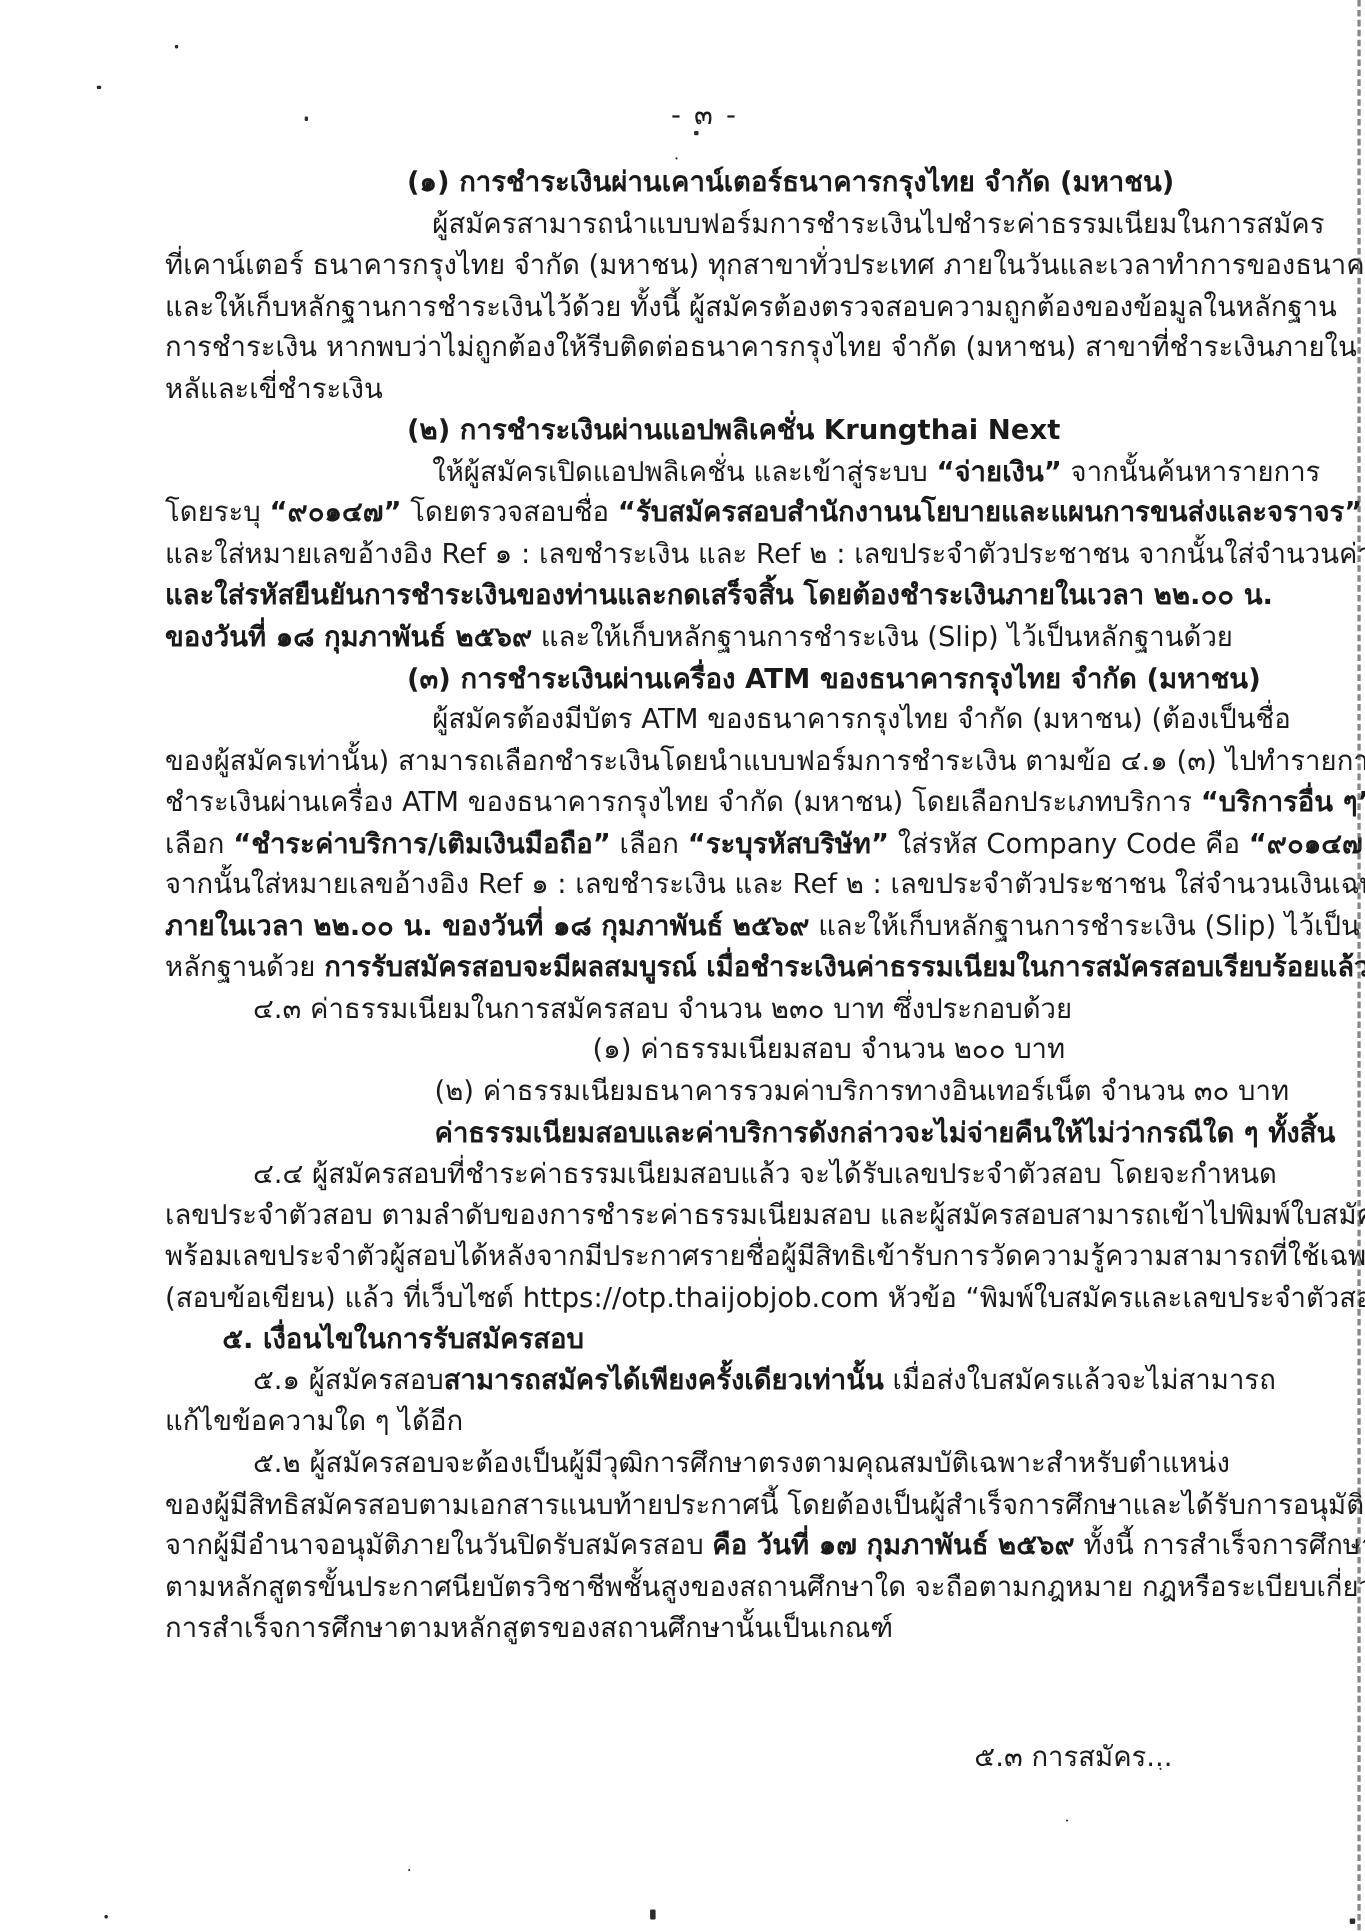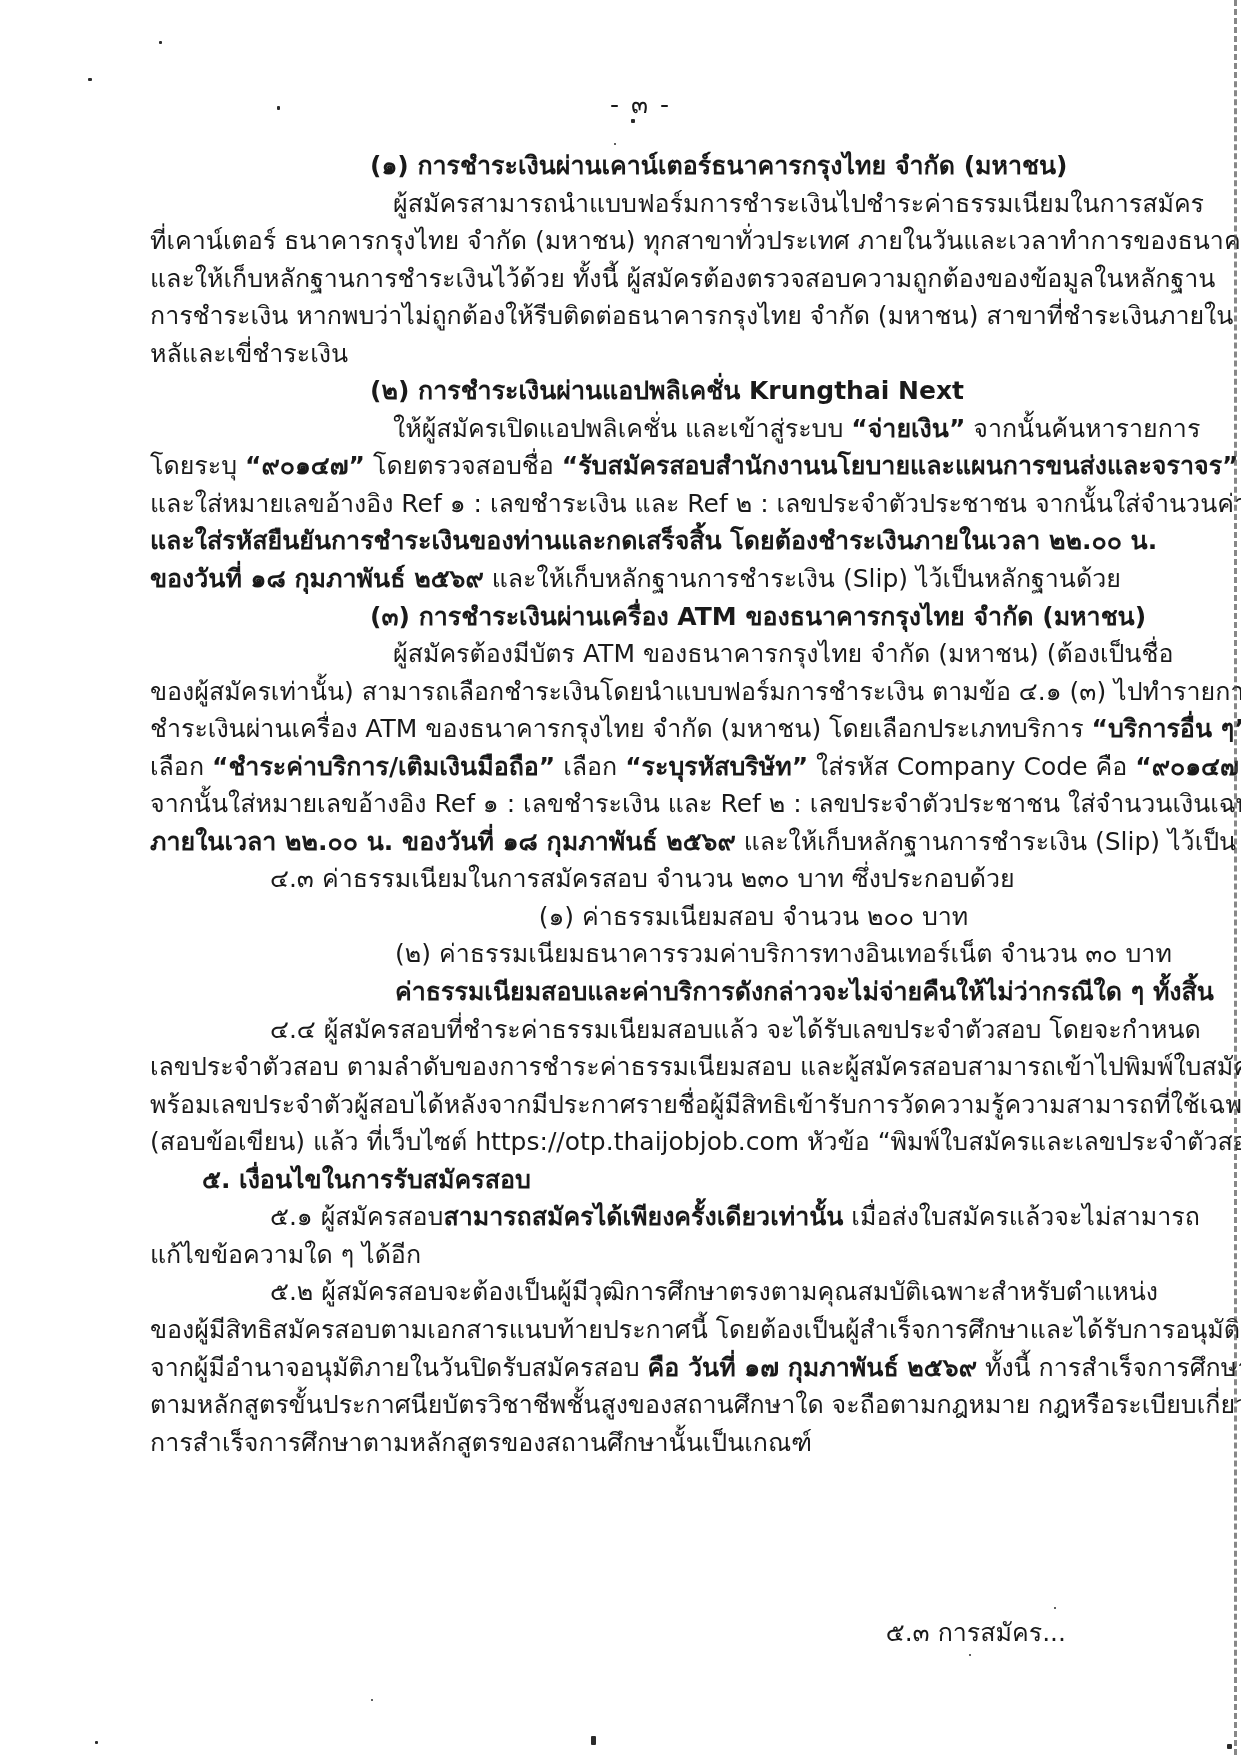--- a/index.html
+++ b/index.html
@@ -24,25 +24,25 @@
   .line{
     font-size:25px;
     line-height:37.55px;
     height:37.55px;
     white-space:nowrap;
   }
   .b{font-weight:700;}
   .ind-c{margin-left:0;}
   .ind-h{margin-left:220px;}   
   .ind-p{margin-left:243px;}   
-  .ind-s{margin-left:120px;}   
+  .ind-s{margin-left:80px;}   
   .ind-t{margin-left:52px;}   
   .ind-f{margin-left:245px;text-align:center;}   
   .footer{
-    position:absolute;top:1612px;left:0;width:1066px;
+    position:absolute;top:1576px;left:0;width:1066px;
     text-align:right;font-size:25px;
   }
   .scan-edge{
     position:absolute;top:0;bottom:0;left:1234px;width:0;
     border-left:3px dashed rgba(70,70,70,.65);
   }
   .speck{position:absolute;background:#2b2b2b;border-radius:1px;}
 </style>
 </head>
 <body style="background: rgb(255, 255, 255); color: rgb(26, 26, 26);">
@@ -62,20 +62,21 @@
       <div class="line ind-c"><span>และใส่หมายเลขอ้างอิง Ref ๑ : เลขชำระเงิน และ Ref ๒ : เลขประจำตัวประชาชน จากนั้นใส่จำนวนค่าธรรมเนียมสอบ</span></div>
       <div class="line ind-c"><span class="b">และใส่รหัสยืนยันการชำระเงินของท่านและกดเสร็จสิ้น โดยต้องชำระเงินภายในเวลา ๒๒.๐๐ น.</span></div>
       <div class="line ind-c"><span class="b">ของวันที่ ๑๘ กุมภาพันธ์ ๒๕๖๙</span><span> และให้เก็บหลักฐานการชำระเงิน (Slip) ไว้เป็นหลักฐานด้วย</span></div>
       <div class="line ind-h"><span class="b">(๓)  การชำระเงินผ่านเครื่อง ATM ของธนาคารกรุงไทย จำกัด (มหาชน)</span></div>
       <div class="line ind-p"><span>ผู้สมัครต้องมีบัตร ATM ของธนาคารกรุงไทย จำกัด (มหาชน) (ต้องเป็นชื่อ</span></div>
       <div class="line ind-c"><span>ของผู้สมัครเท่านั้น) สามารถเลือกชำระเงินโดยนำแบบฟอร์มการชำระเงิน ตามข้อ ๔.๑ (๓) ไปทำรายการ</span></div>
       <div class="line ind-c"><span>ชำระเงินผ่านเครื่อง ATM ของธนาคารกรุงไทย จำกัด (มหาชน) โดยเลือกประเภทบริการ </span><span class="b">“บริการอื่น ๆ”</span></div>
       <div class="line ind-c"><span>เลือก </span><span class="b">“ชำระค่าบริการ/เติมเงินมือถือ”</span><span> เลือก </span><span class="b">“ระบุรหัสบริษัท”</span><span> ใส่รหัส Company Code คือ </span><span class="b">“๙๐๑๔๗”</span></div>
       <div class="line ind-c"><span>จากนั้นใส่หมายเลขอ้างอิง Ref ๑ : เลขชำระเงิน และ Ref ๒ : เลขประจำตัวประชาชน ใส่จำนวนเงินเฉพาะ</span></div>
       <div class="line ind-c"><span class="b">ภายในเวลา ๒๒.๐๐ น. ของวันที่ ๑๘ กุมภาพันธ์ ๒๕๖๙</span><span> และให้เก็บหลักฐานการชำระเงิน (Slip) ไว้เป็น</span></div>
+      <div class="line ind-c"><span>หลักฐานด้วย </span><span class="b">การรับสมัครสอบจะมีผลสมบูรณ์ เมื่อชำระเงินค่าธรรมเนียมในการสมัครสอบเรียบร้อยแล้ว</span></div>
       <div class="line ind-s"><span>๔.๓ ค่าธรรมเนียมในการสมัครสอบ จำนวน ๒๓๐ บาท ซึ่งประกอบด้วย</span></div>
       <div class="line ind-f"><span>(๑) ค่าธรรมเนียมสอบ จำนวน ๒๐๐ บาท</span></div>
       <div class="line ind-f"><span>(๒) ค่าธรรมเนียมธนาคารรวมค่าบริการทางอินเทอร์เน็ต จำนวน ๓๐ บาท</span></div>
       <div class="line ind-f"><span class="b">ค่าธรรมเนียมสอบและค่าบริการดังกล่าวจะไม่จ่ายคืนให้ไม่ว่ากรณีใด ๆ ทั้งสิ้น</span></div>
       <div class="line ind-s"><span>๔.๔ ผู้สมัครสอบที่ชำระค่าธรรมเนียมสอบแล้ว จะได้รับเลขประจำตัวสอบ โดยจะกำหนด</span></div>
       <div class="line ind-c"><span>เลขประจำตัวสอบ ตามลำดับของการชำระค่าธรรมเนียมสอบ และผู้สมัครสอบสามารถเข้าไปพิมพ์ใบสมัคร</span></div>
       <div class="line ind-c"><span>พร้อมเลขประจำตัวผู้สอบได้หลังจากมีประกาศรายชื่อผู้มีสิทธิเข้ารับการวัดความรู้ความสามารถที่ใช้เฉพาะตำแหน่ง</span></div>
       <div class="line ind-c"><span>(สอบข้อเขียน) แล้ว ที่เว็บไซต์  https://otp.thaijobjob.com หัวข้อ </span><span>“พิมพ์ใบสมัครและเลขประจำตัวสอบ”</span></div>
       <div class="line ind-t"><span class="b">๕. เงื่อนไขในการรับสมัครสอบ</span></div>
       <div class="line ind-s"><span>๕.๑ ผู้สมัครสอบ</span><span class="b">สามารถสมัครได้เพียงครั้งเดียวเท่านั้น</span><span> เมื่อส่งใบสมัครแล้วจะไม่สามารถ</span></div>

